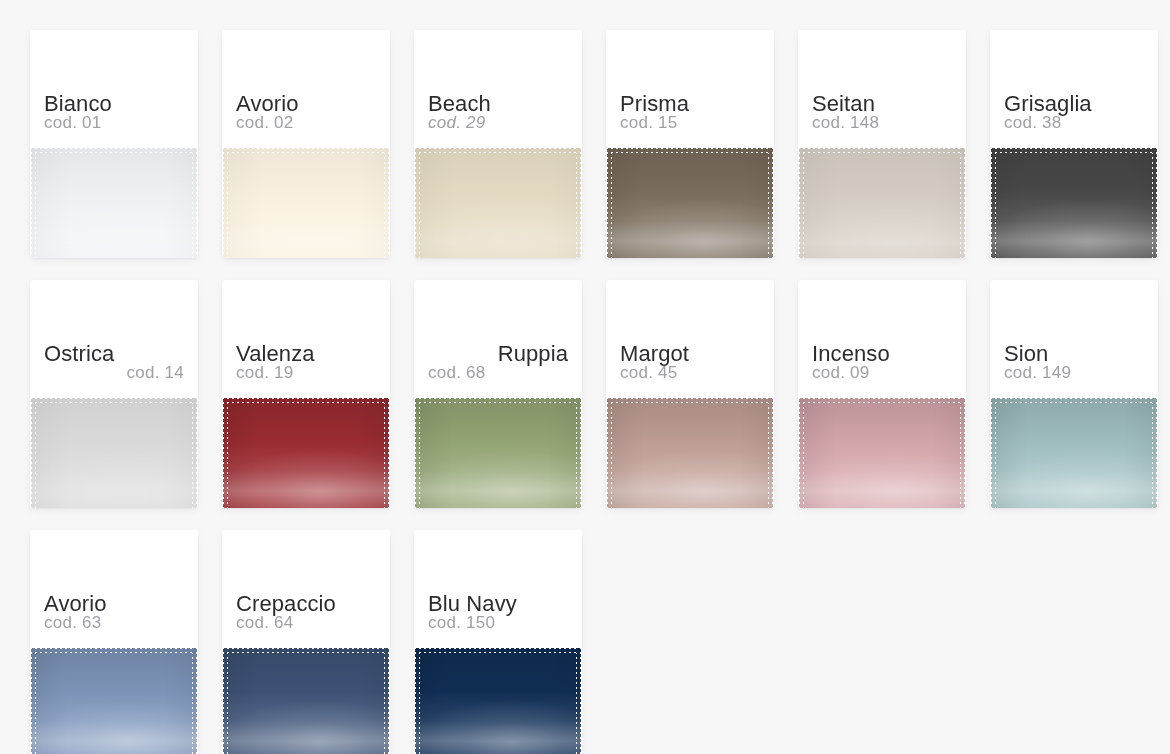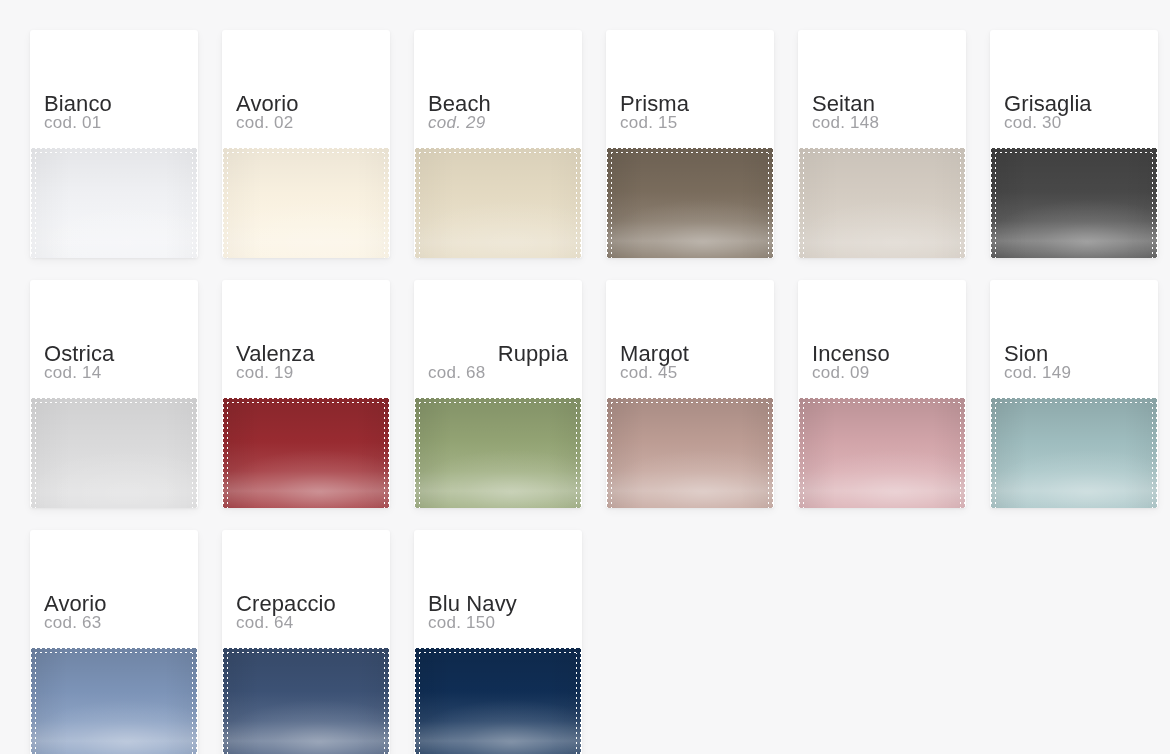--- a/index.html
+++ b/index.html
@@ -229,34 +229,34 @@
         <div class="swatch-fabric">
           <div class="fabric-base" style="background: rgb(214, 206, 196);"></div>
           <div class="fabric-sheen"></div>
           <div class="fabric-pool"></div>
         </div>
       </div>
     </div>
     <div class="swatch-card" style="background: rgb(255, 255, 255);">
       <div class="card-text">
         <div class="swatch-name" style="color: rgb(44, 44, 46);">Grisaglia</div>
-        <div class="swatch-code" style="color: rgb(160, 160, 164);">cod. 30</div>
+        <div class="swatch-code" style="color: rgb(160, 160, 164);">cod. 38</div>
       </div>
       <div class="swatch-wrap">
         <div class="swatch-fabric">
           <div class="fabric-base" style="background: rgb(74, 74, 74);"></div>
           <div class="fabric-sheen"></div>
           <div class="fabric-pool"></div>
         </div>
       </div>
     </div>
     <div class="swatch-card" style="background: rgb(255, 255, 255);">
       <div class="card-text">
         <div class="swatch-name" style="color: rgb(44, 44, 46);">Ostrica</div>
-        <div class="swatch-code" style="color: rgb(160, 160, 164);">cod. 14</div>
+        <div class="swatch-code" style="color: rgb(160, 160, 164); text-align: right;">cod. 14</div>
       </div>
       <div class="swatch-wrap pale">
         <div class="swatch-fabric">
           <div class="fabric-base" style="background: rgb(220, 220, 221);"></div>
           <div class="fabric-sheen"></div>
           <div class="fabric-pool"></div>
         </div>
       </div>
     </div>
     <div class="swatch-card" style="background: rgb(255, 255, 255);">

